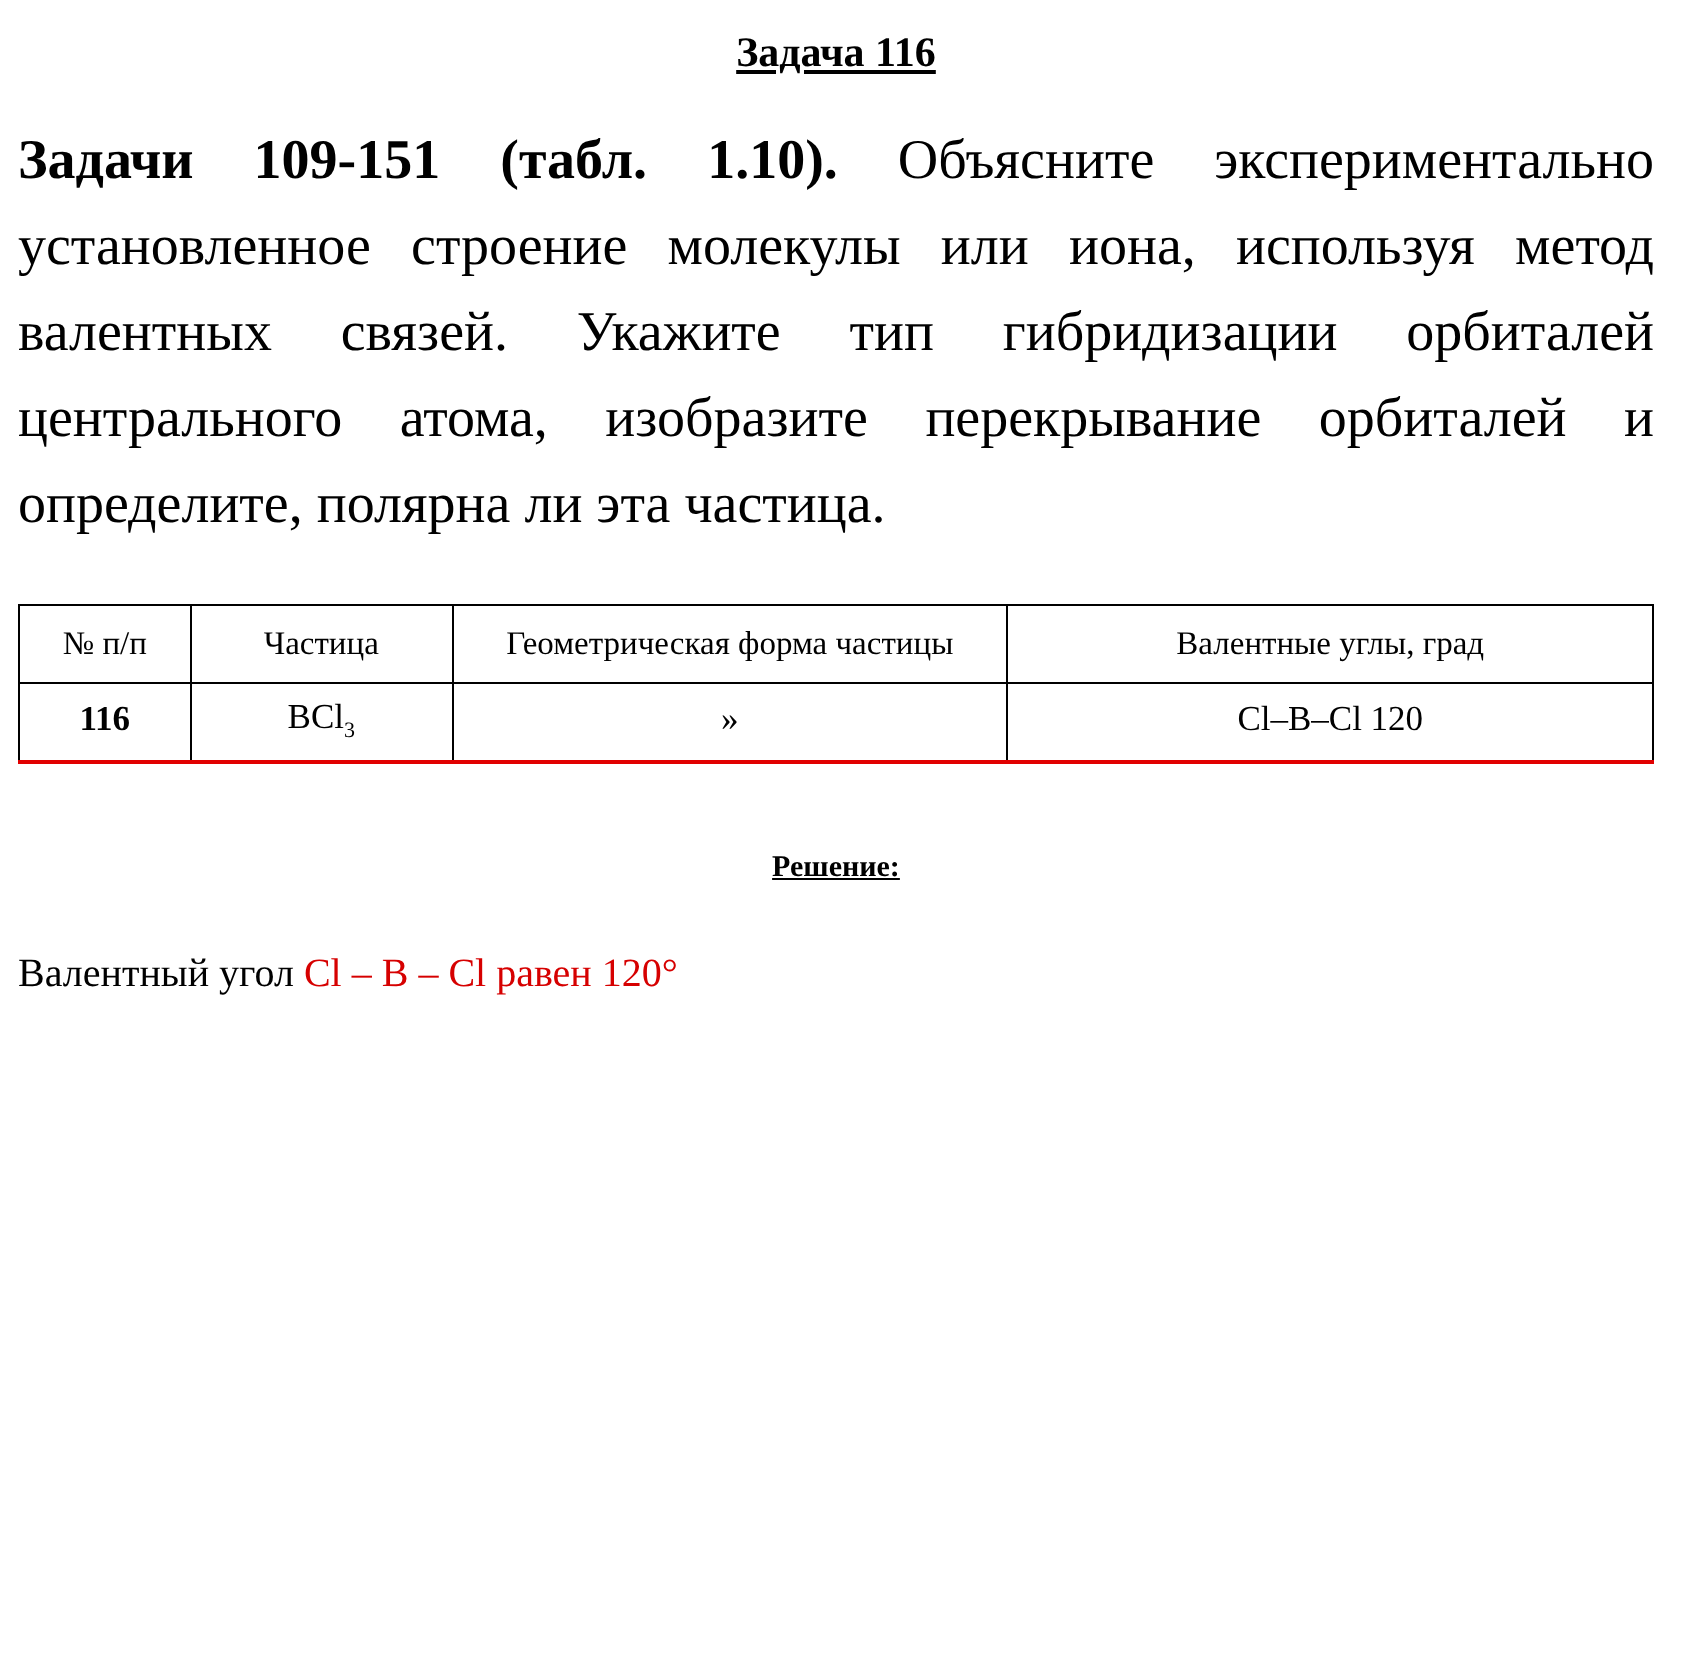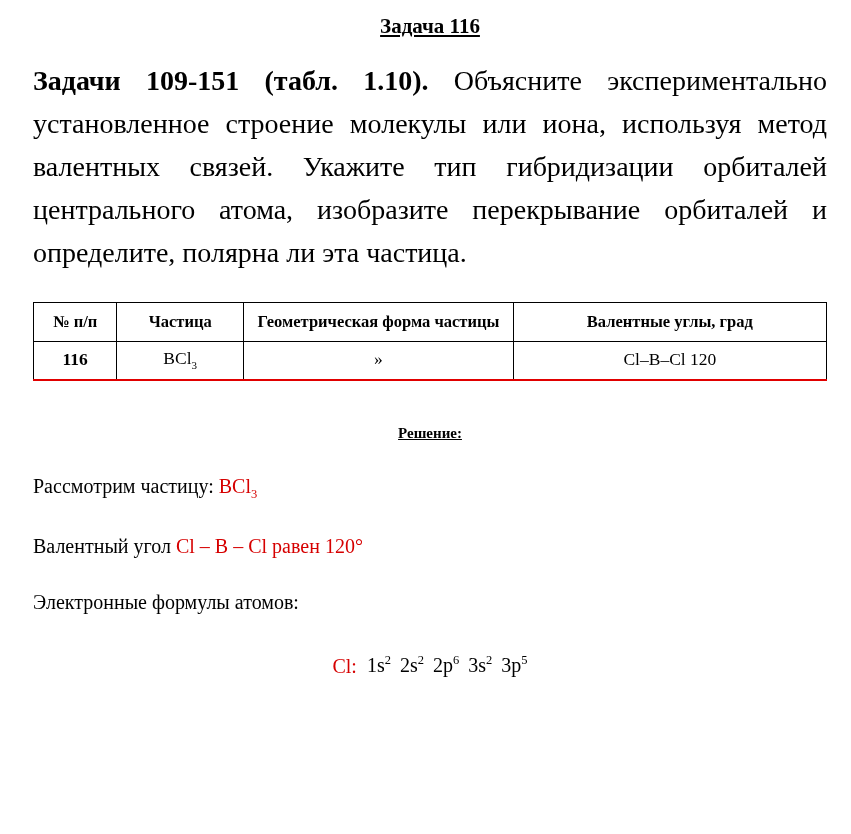--- a/index.html
+++ b/index.html
@@ -4,21 +4,21 @@
 <style>
   * { box-sizing: border-box; }
   html, body { margin: 0; padding: 0; }
   body {
     width: 851px; height: 834px;
     overflow: hidden;
     background: #ffffff;
     color: #000000;
     font-family: "Liberation Serif", serif;
   }
-  .page { padding: 6px 24px 0 33px; }
+  .page { padding: 6px 24px 0 9px; }
 
   .title {
     font-size: 21px; font-weight: bold;
     text-decoration: underline;
     text-align: center;
     margin: 8px 0 0;
   }
 
   .intro {
     font-size: 28px;
@@ -31,21 +31,21 @@
     width: 100%;
     border-collapse: collapse;
     table-layout: fixed;
     margin-top: 28px;
   }
   th, td {
     border: 1px solid #000;
     text-align: center;
     vertical-align: middle;
   }
-  th { font-weight: bold; font-size: 16.5px; padding: 9px 4px; }
+  th { font-weight: normal; font-size: 16.5px; padding: 9px 4px; }
   td { font-size: 17.5px; padding: 6px 4px 8px; }
   tr.data td { border-bottom: 2.5px solid #e10000; }
   td.num { font-weight: bold; }
   td sub { font-size: 11px; }
 
   .solution-heading {
     font-size: 15px; font-weight: bold;
     text-decoration: underline;
     text-align: center;
     margin: 44px 0 0;
@@ -88,24 +88,21 @@
         <td class="num">116</td>
         <td><span>BCl</span><sub>3</sub></td>
         <td>»</td>
         <td>Cl–B–Cl 120</td>
       </tr>
     </tbody>
   </table>
 
   <h2 class="solution-heading">Решение:</h2>
 
-  <p class="line"><span>Рассмотрим частицу: </span><span class="red"><span>BCl</span><sub>3</sub></span></p>
 
   <p class="line"><span>Валентный угол </span><span class="red">Cl – B – Cl равен 120°</span></p>
 
-  <p class="line">Электронные формулы атомов:</p>
 
 
 
-  <p class="formula"><span class="red">Cl:</span><span class="sep">  </span><span class="term"><span>1s</span><sup>2</sup></span><span class="term"><span>2s</span><sup>2</sup></span><span class="term"><span>2p</span><sup>6</sup></span><span class="term"><span>3s</span><sup>2</sup></span><span class="term"><span>3p</span><sup>5</sup></span></p>
 
 
 </div>
 
 </body></html>

